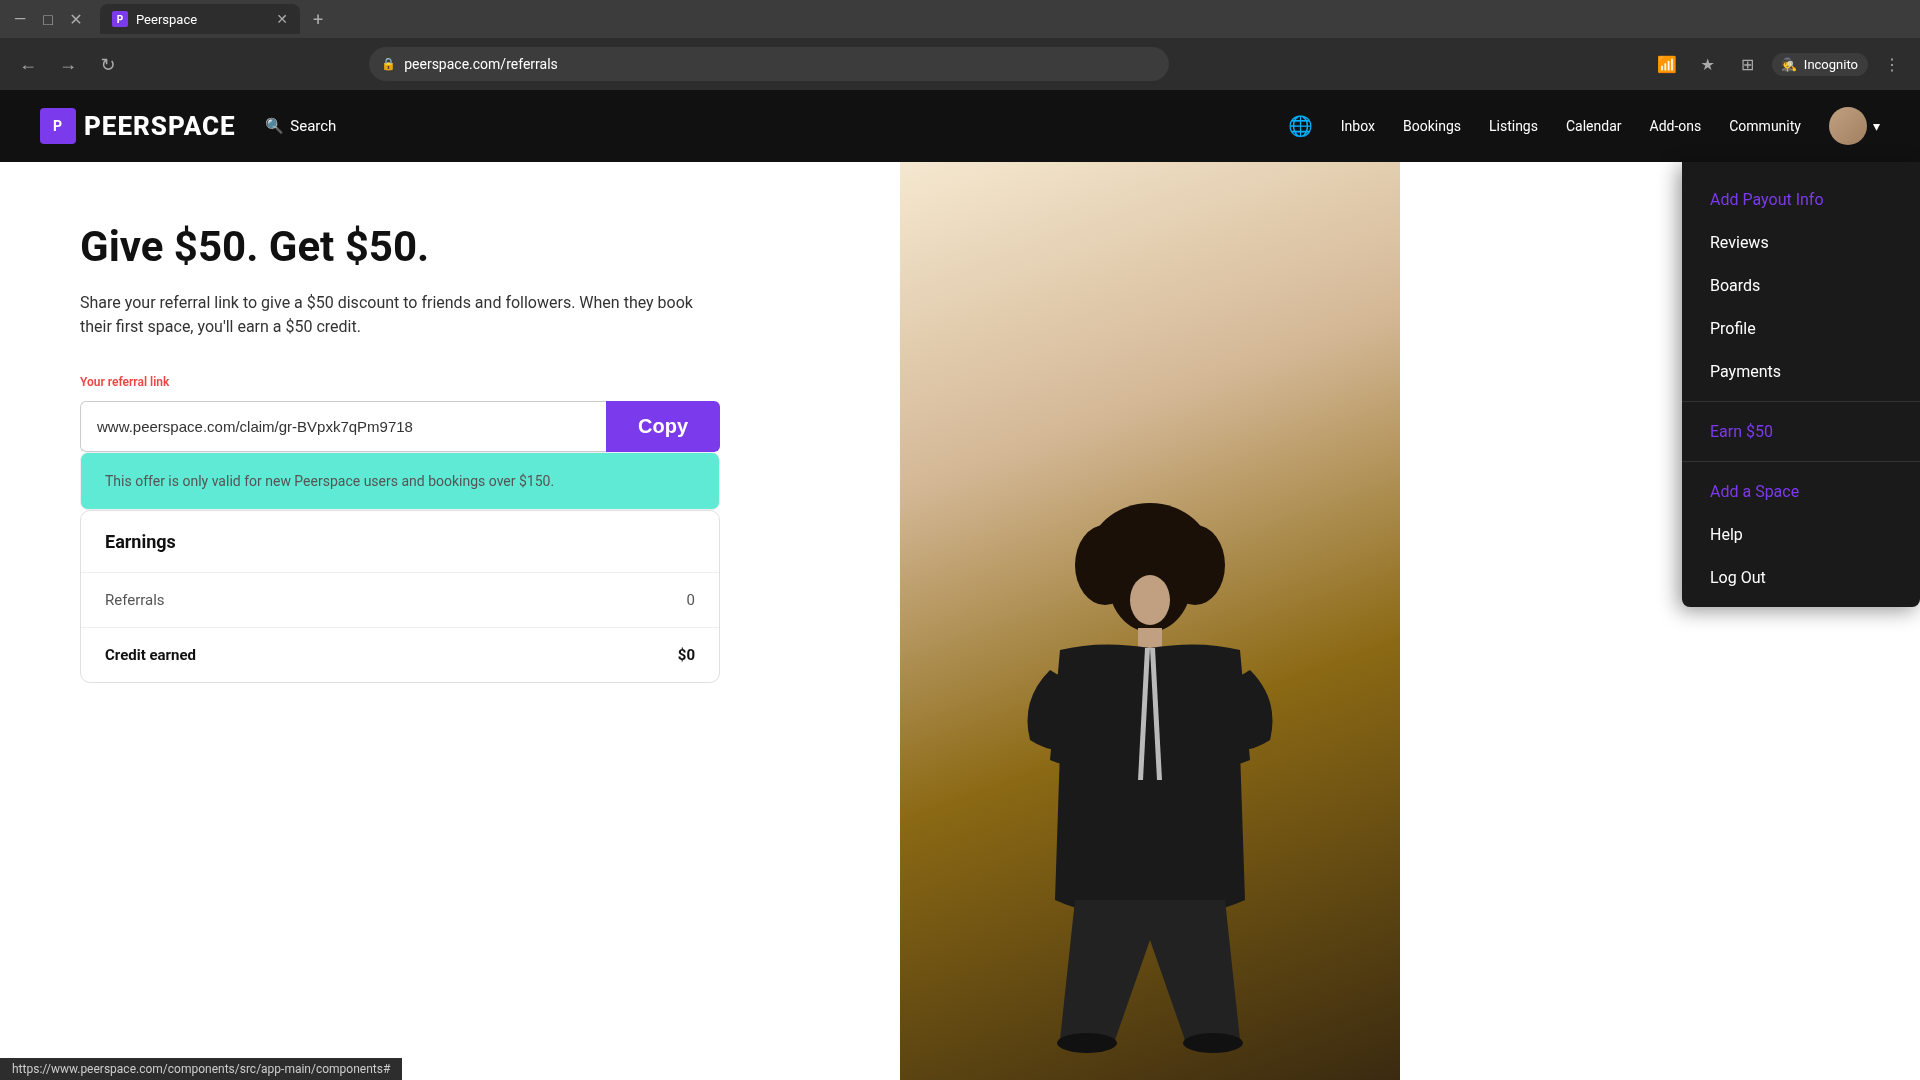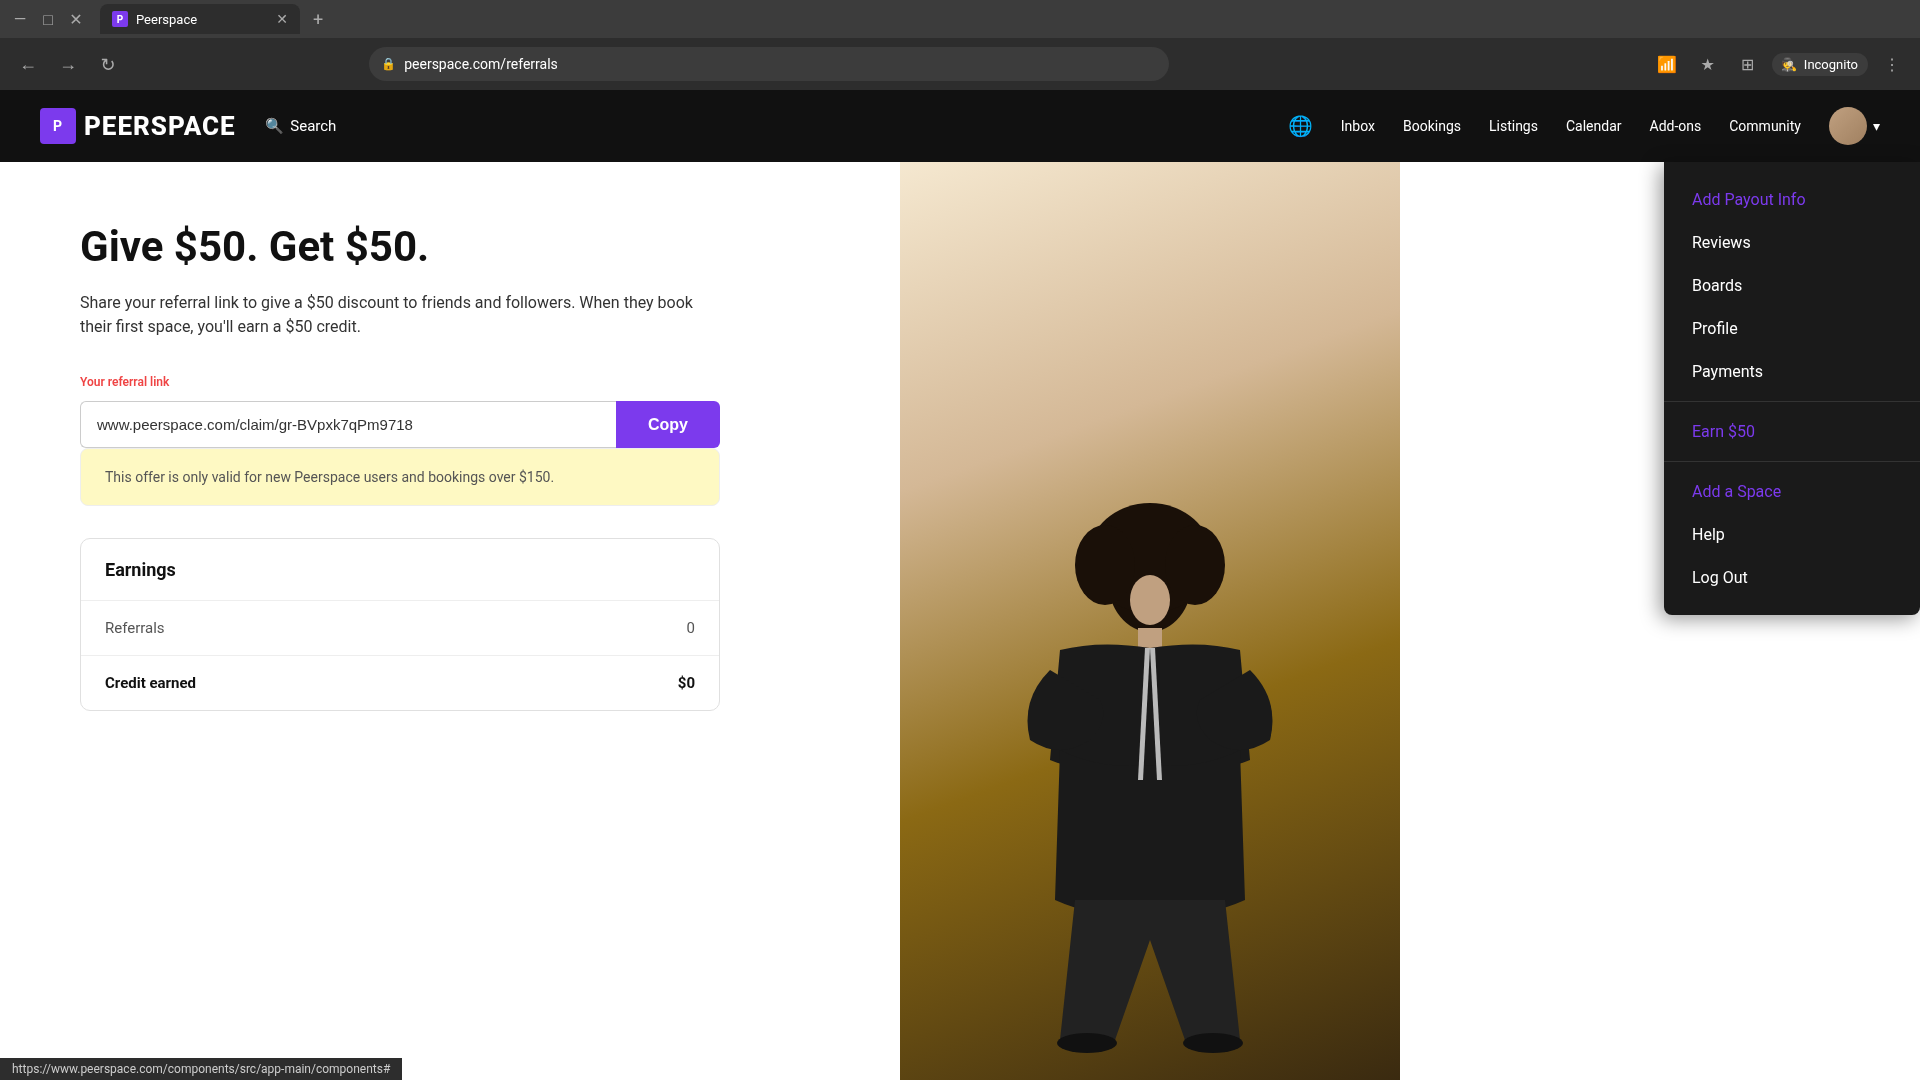--- a/index.html
+++ b/index.html
@@ -275,35 +275,34 @@
       color: #333;
       outline: none;
       background: #fff;
     }
     .copy-button {
       background: #7c3aed;
       color: #fff;
       border: none;
       border-radius: 0 6px 6px 0;
       padding: 14px 32px;
-      font-size: 16px;
+      font-size: 20px;
       font-weight: 600;
       cursor: pointer;
       min-width: 100px;
       text-align: right;
     }
     .offer-note {
-      background: #fef9c3;
+      background: #5eead4;
       border: 1px solid #eee;
       border-radius: 8px;
       padding: 20px 24px;
       font-size: 14px;
       color: #555;
       max-width: 640px;
-      margin-bottom: 32px;
     }
     .earnings-card {
       border: 1.5px solid #e0e0e0;
       border-radius: 10px;
       max-width: 640px;
       overflow: hidden;
     }
     .earnings-header {
       padding: 20px 24px;
       font-size: 18px;
@@ -338,25 +337,25 @@
       height: 100%;
       background: linear-gradient(160deg, #f5e8d0 0%, #d4b896 30%, #8B6914 60%, #3a2a10 100%);
       position: relative;
     }
 
     
     .dropdown-menu {
       position: absolute;
       top: 0;
       right: 0;
-      width: 256px;
+      width: 238px;
       background: #1a1a1a;
       z-index: 100;
       border-radius: 0 0 8px 8px;
-      padding: 16px 0 16px 0;
+      padding: 16px 0 8px 0;
       box-shadow: -4px 4px 20px rgba(0,0,0,0.4);
     }
     .dropdown-item {
       display: block;
       padding: 12px 28px;
       font-size: 16px;
       color: #fff;
       cursor: pointer;
       text-decoration: none;
     }

